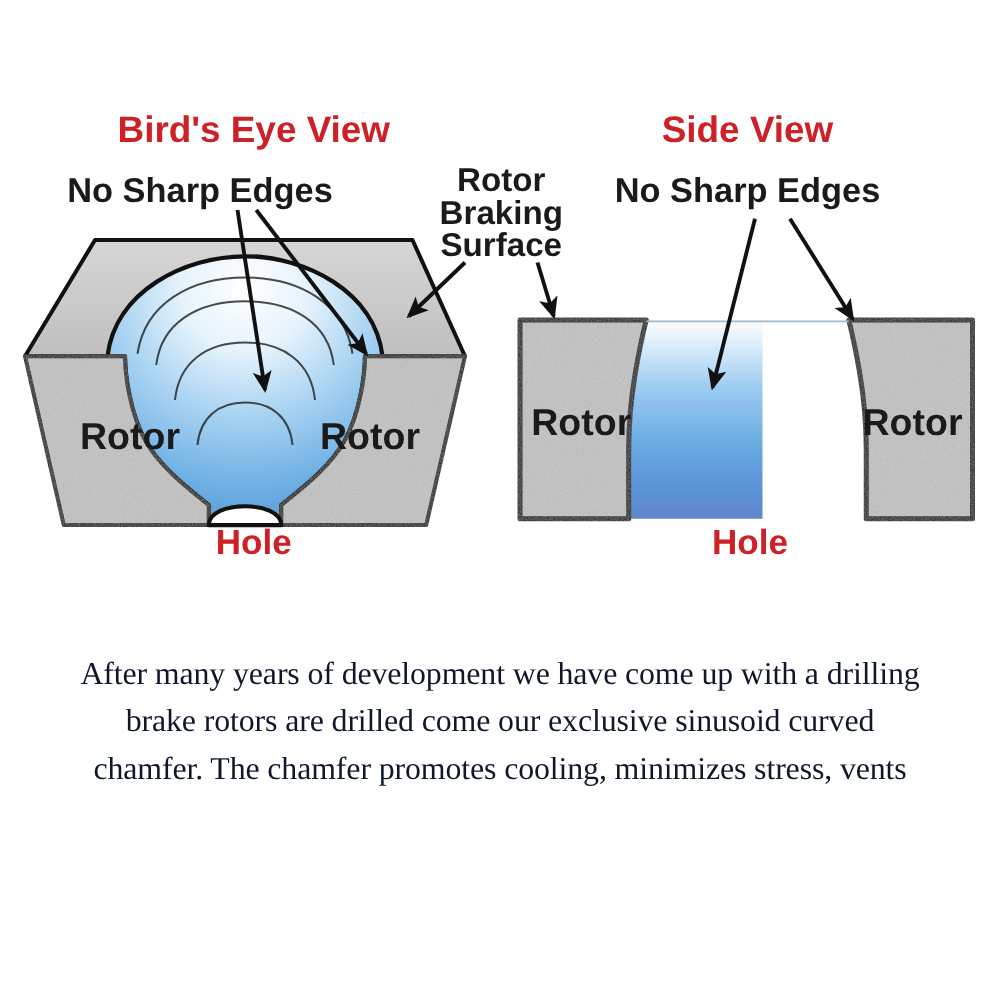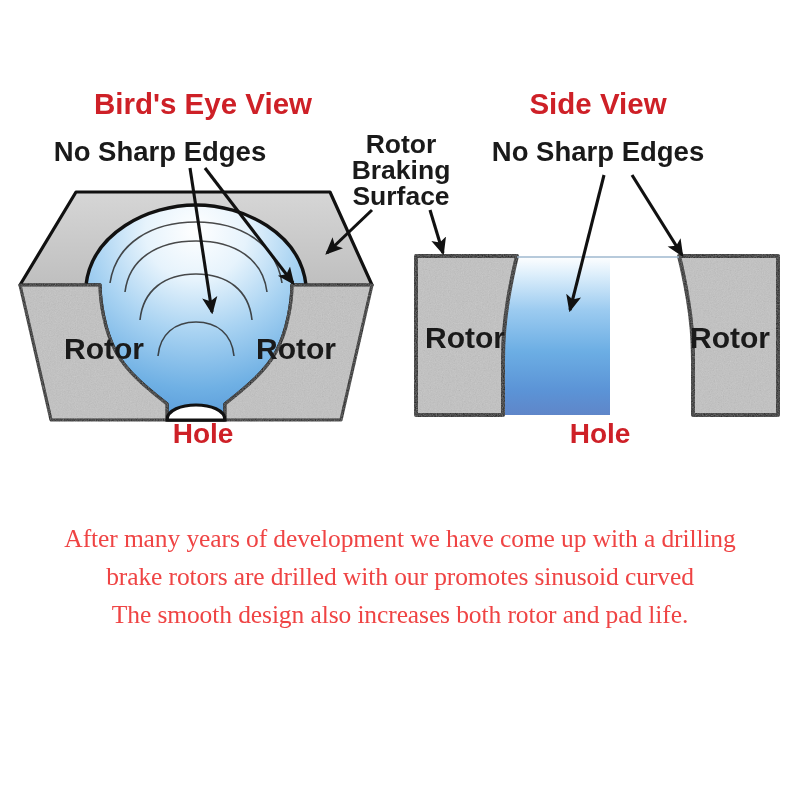--- a/index.html
+++ b/index.html
@@ -47,21 +47,21 @@
     position: absolute;
     left: 0;
     top: 520;
     width: 800px;
     box-sizing: border-box;
     padding: 0 8px;
     text-align: center;
     font-family: "Liberation Serif", serif;
     font-size: 25.5px;
     line-height: 38px;
-    color: #ef4444;
+    color: #0f172a;
     letter-spacing: -0.1px;
   }
   #blurb .ln { display: block; white-space: pre; }
 </style>
 </head>
 <body>
 
 <div id="stage">
 
   <svg id="diagram" viewBox="0 0 800 470">
@@ -206,17 +206,17 @@
 
       <text class="lbl lbl-black" x="465" y="340" font-size="30" text-anchor="middle">Rotor</text>
       <text class="lbl lbl-black" x="730" y="340" font-size="30" text-anchor="middle">Rotor</text>
 
       <text class="lbl lbl-red" x="600" y="436" font-size="28" text-anchor="middle">Hole</text>
     </g>
   </svg>
 
   <div id="blurb" style="top:520px;">
     <span class="ln">After many years of development we have come up with a drilling</span>
-    <span class="ln">brake rotors are drilled with our promotes sinusoid curved</span>
-    <span class="ln">The smooth design also increases both rotor and pad life.</span>
+    <span class="ln">brake rotors are drilled come our exclusive sinusoid curved</span>
+    <span class="ln">chamfer. The chamfer promotes cooling, minimizes stress, vents</span>
   </div>
 
 </div>
 
 </body></html>

